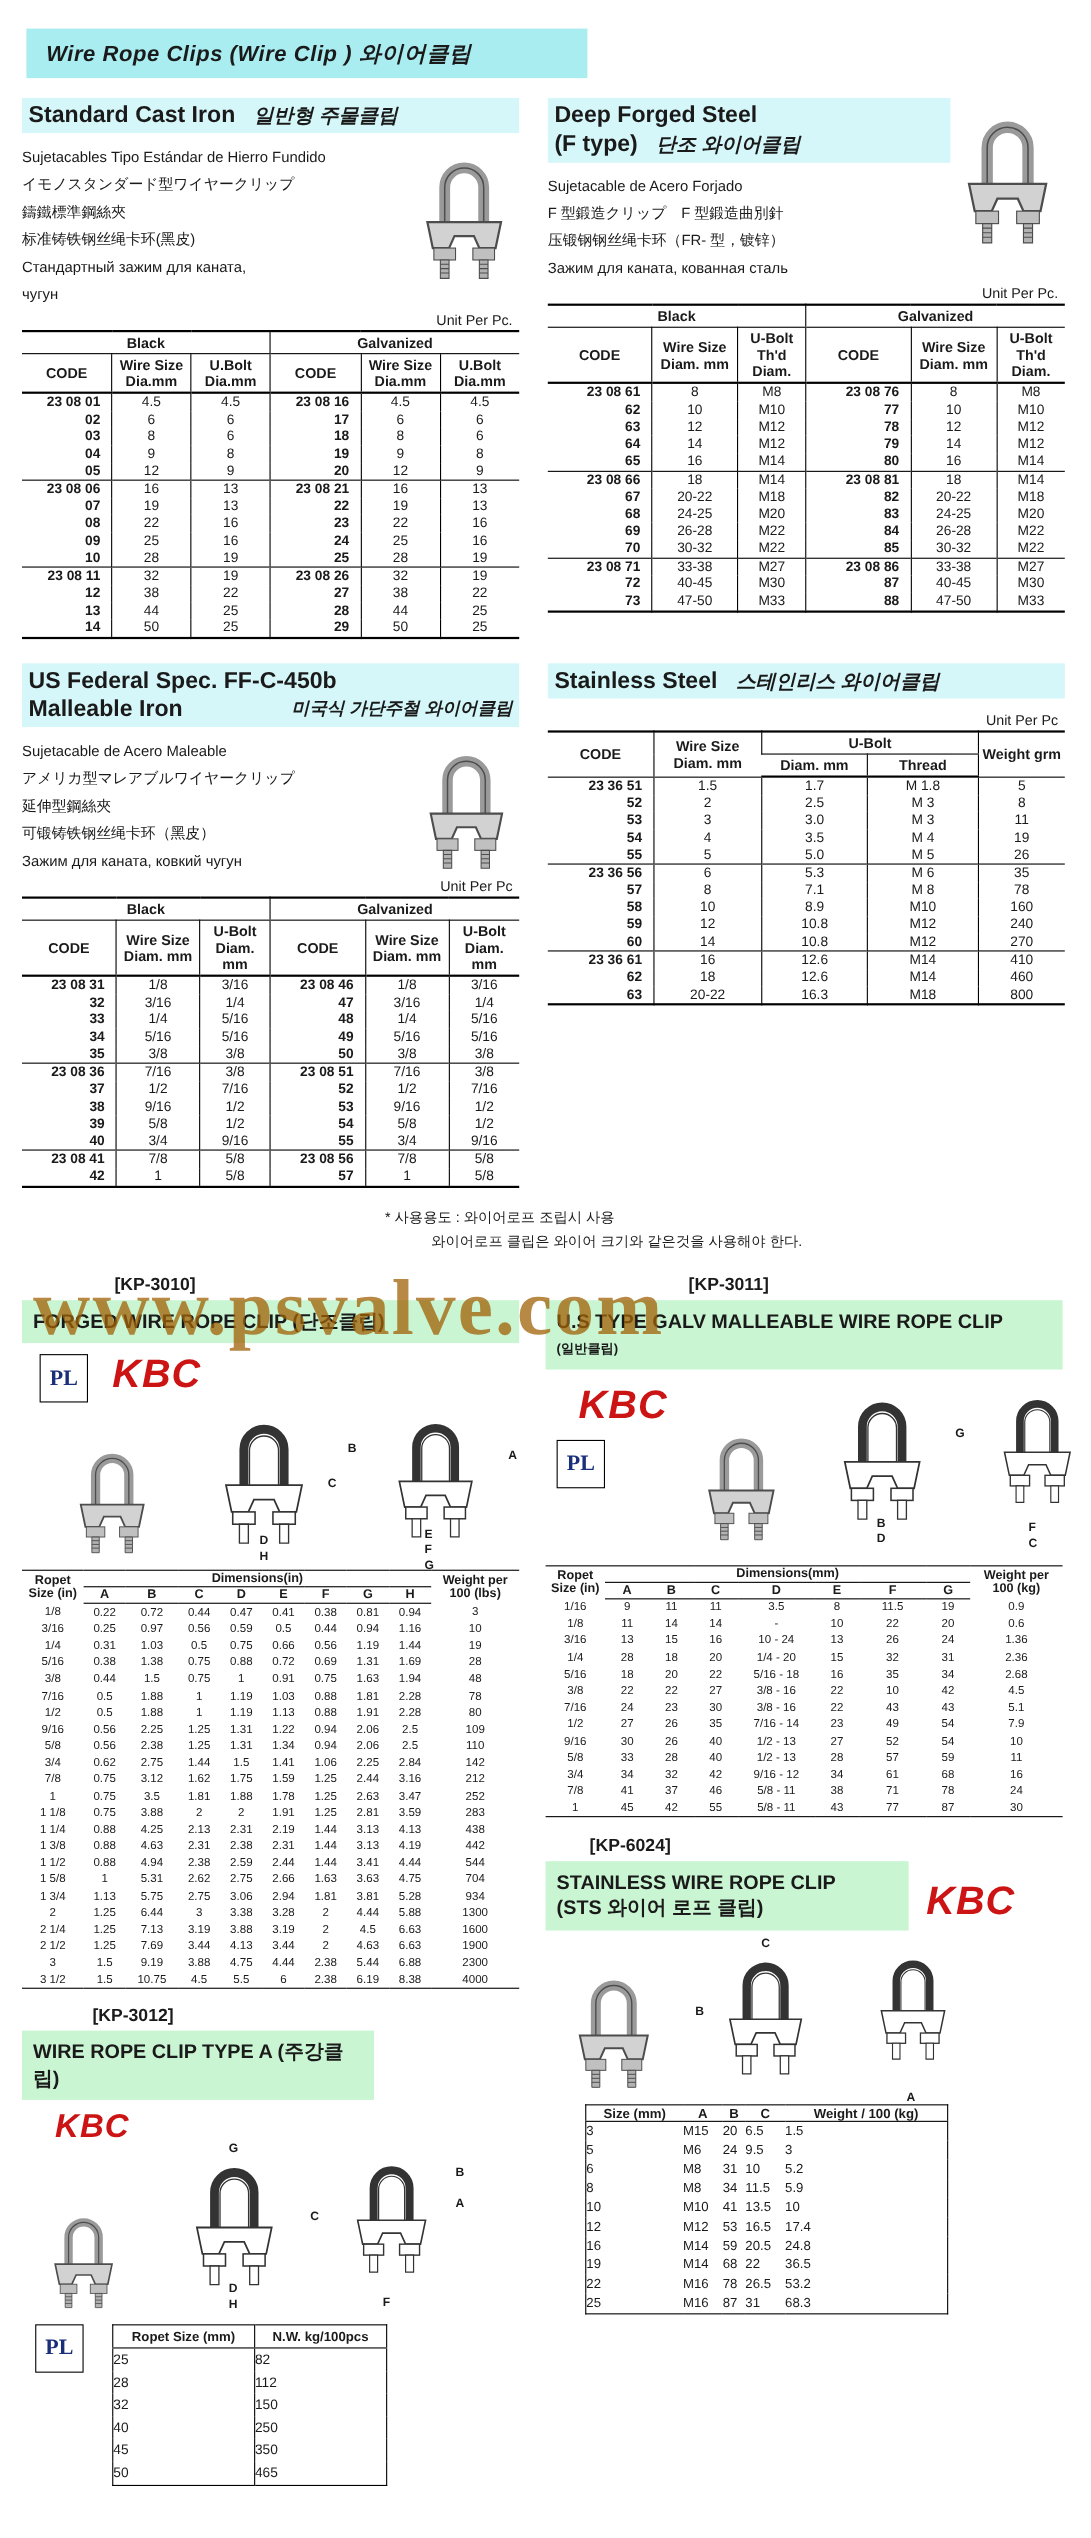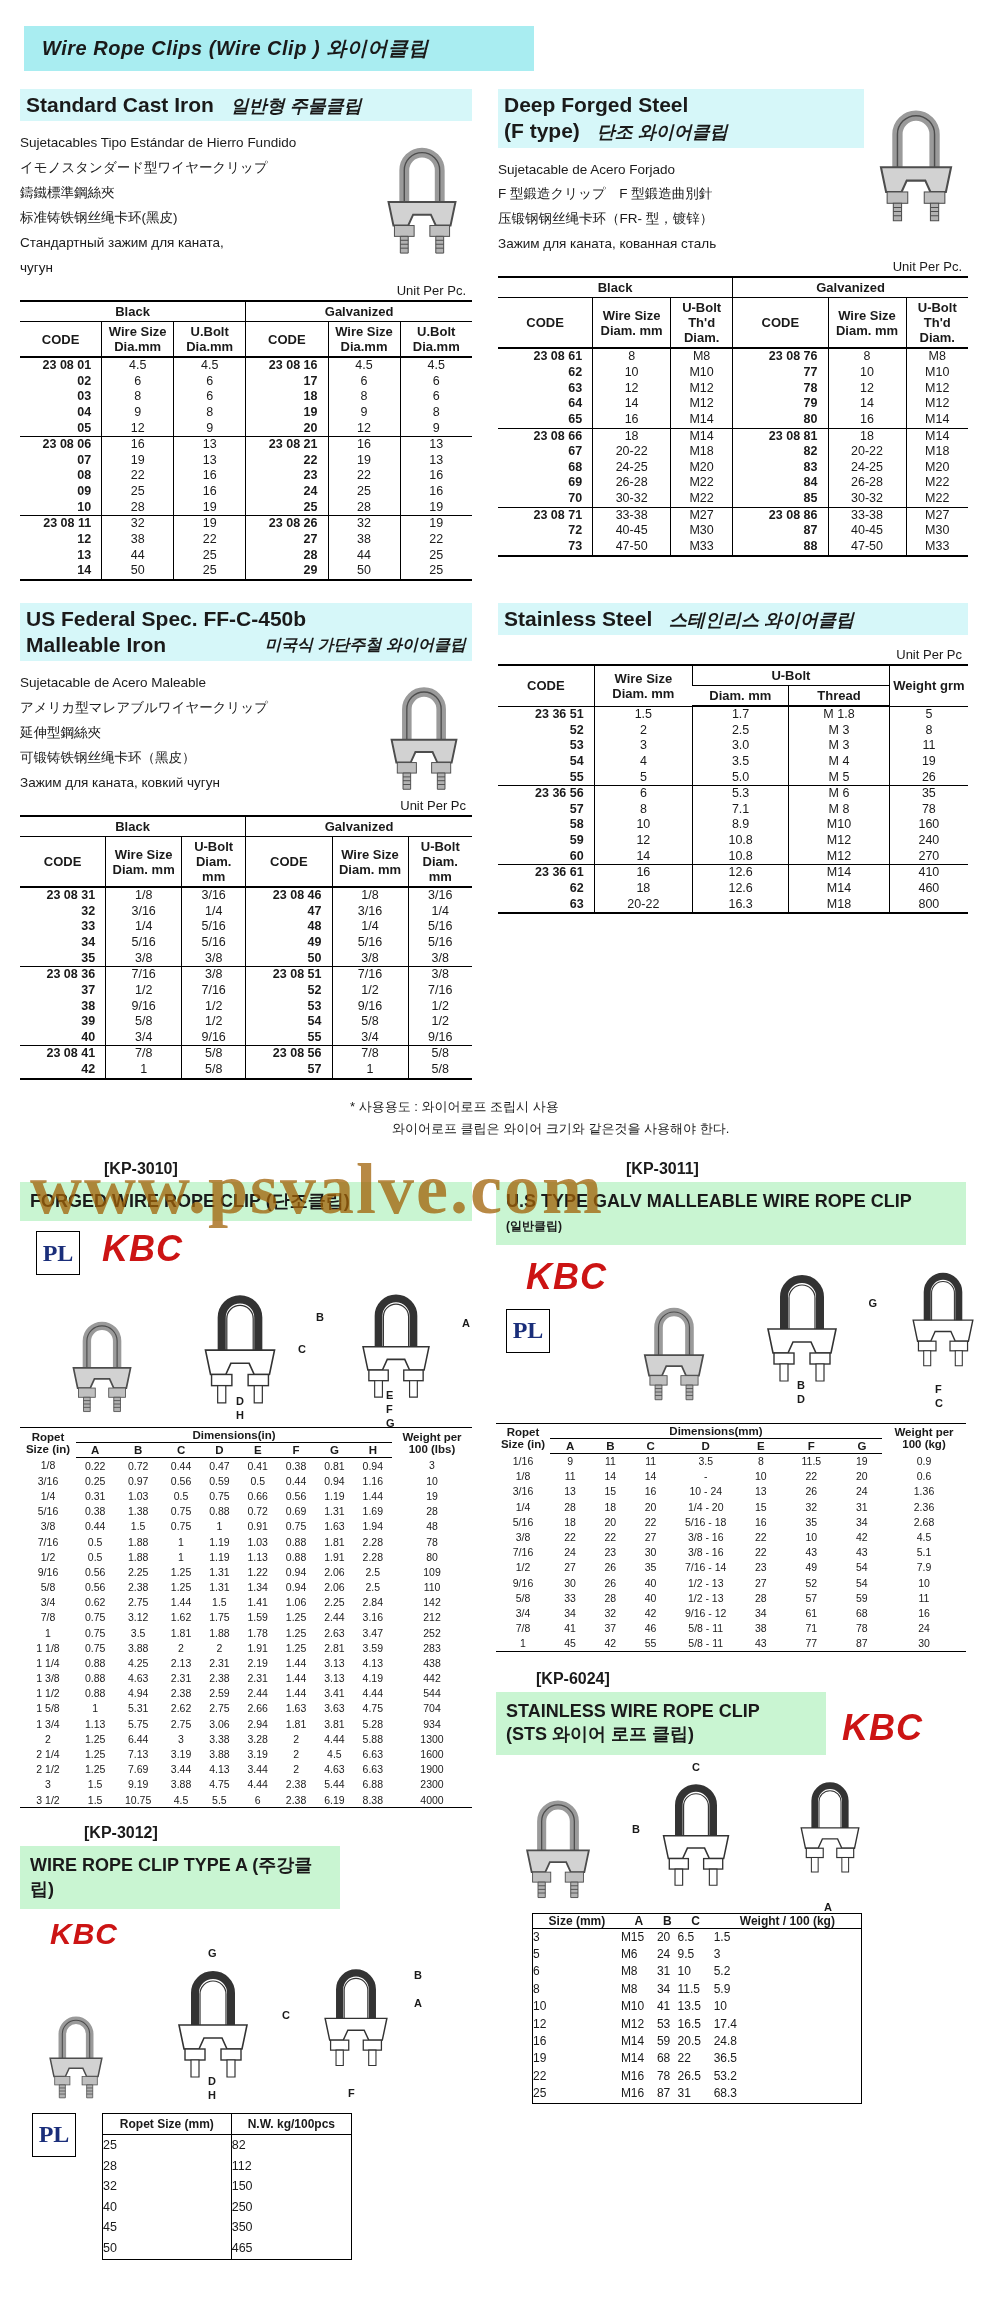--- a/index.html
+++ b/index.html
@@ -43,21 +43,21 @@
   .footnote { margin:16px 0 4px 330px; font-size:13px; line-height:1.7; }
   .footnote .line:nth-child(2) { margin-left:42px; }
   .watermark { position:absolute; left:30px; top:1148px; font-size:72px; font-weight:bold; color:#a16207; opacity:0.75; letter-spacing:2px; font-family:"Liberation Serif", serif; z-index:5; pointer-events:none; }
 
   
   .kp-grid { display:flex; gap:24px; margin-top:14px; position:relative; z-index:1; }
   .kp-label { font-size:16px; font-weight:bold; margin:6px 0 4px 84px; }
   .kp-label.center { margin-left:130px; }
   .green-head { background:#c9f5d2; font-size:18px; font-weight:bold; padding:8px 10px; text-align:left; margin-bottom:10px; line-height:1.3; }
   .logo-row { display:flex; align-items:flex-start; gap:22px; margin:8px 0 2px 16px; }
-  .pl-box { border:1.5px solid #000; width:44px; height:44px; display:flex; align-items:center; justify-content:center; font-size:24px; font-weight:bold; color:#1a2e7a; font-family:"Liberation Serif", serif; background:#fff; }
+  .pl-box { border:1.5px solid #000; width:44px; height:44px; display:flex; align-items:center; justify-content:center; font-size:20px; font-weight:bold; color:#1a2e7a; font-family:"Liberation Serif", serif; background:#fff; }
   .kbc { color:#cc1414; font-size:36px; font-weight:bold; font-style:italic; letter-spacing:1px; line-height:1; }
   .kbc.small { font-size:30px; }
 
   .diagram-row { display:flex; align-items:flex-end; gap:10px; margin:2px 0 10px 0; }
   .diagram { position:relative; }
   .diagram .dim { position:absolute; font-size:11px; font-weight:bold; }
 
   
   .kptab { border-top:1.5px solid #000; border-bottom:1.5px solid #000; }
   .kptab th { font-size:11.5px; font-weight:bold; padding:1px 2px; }

